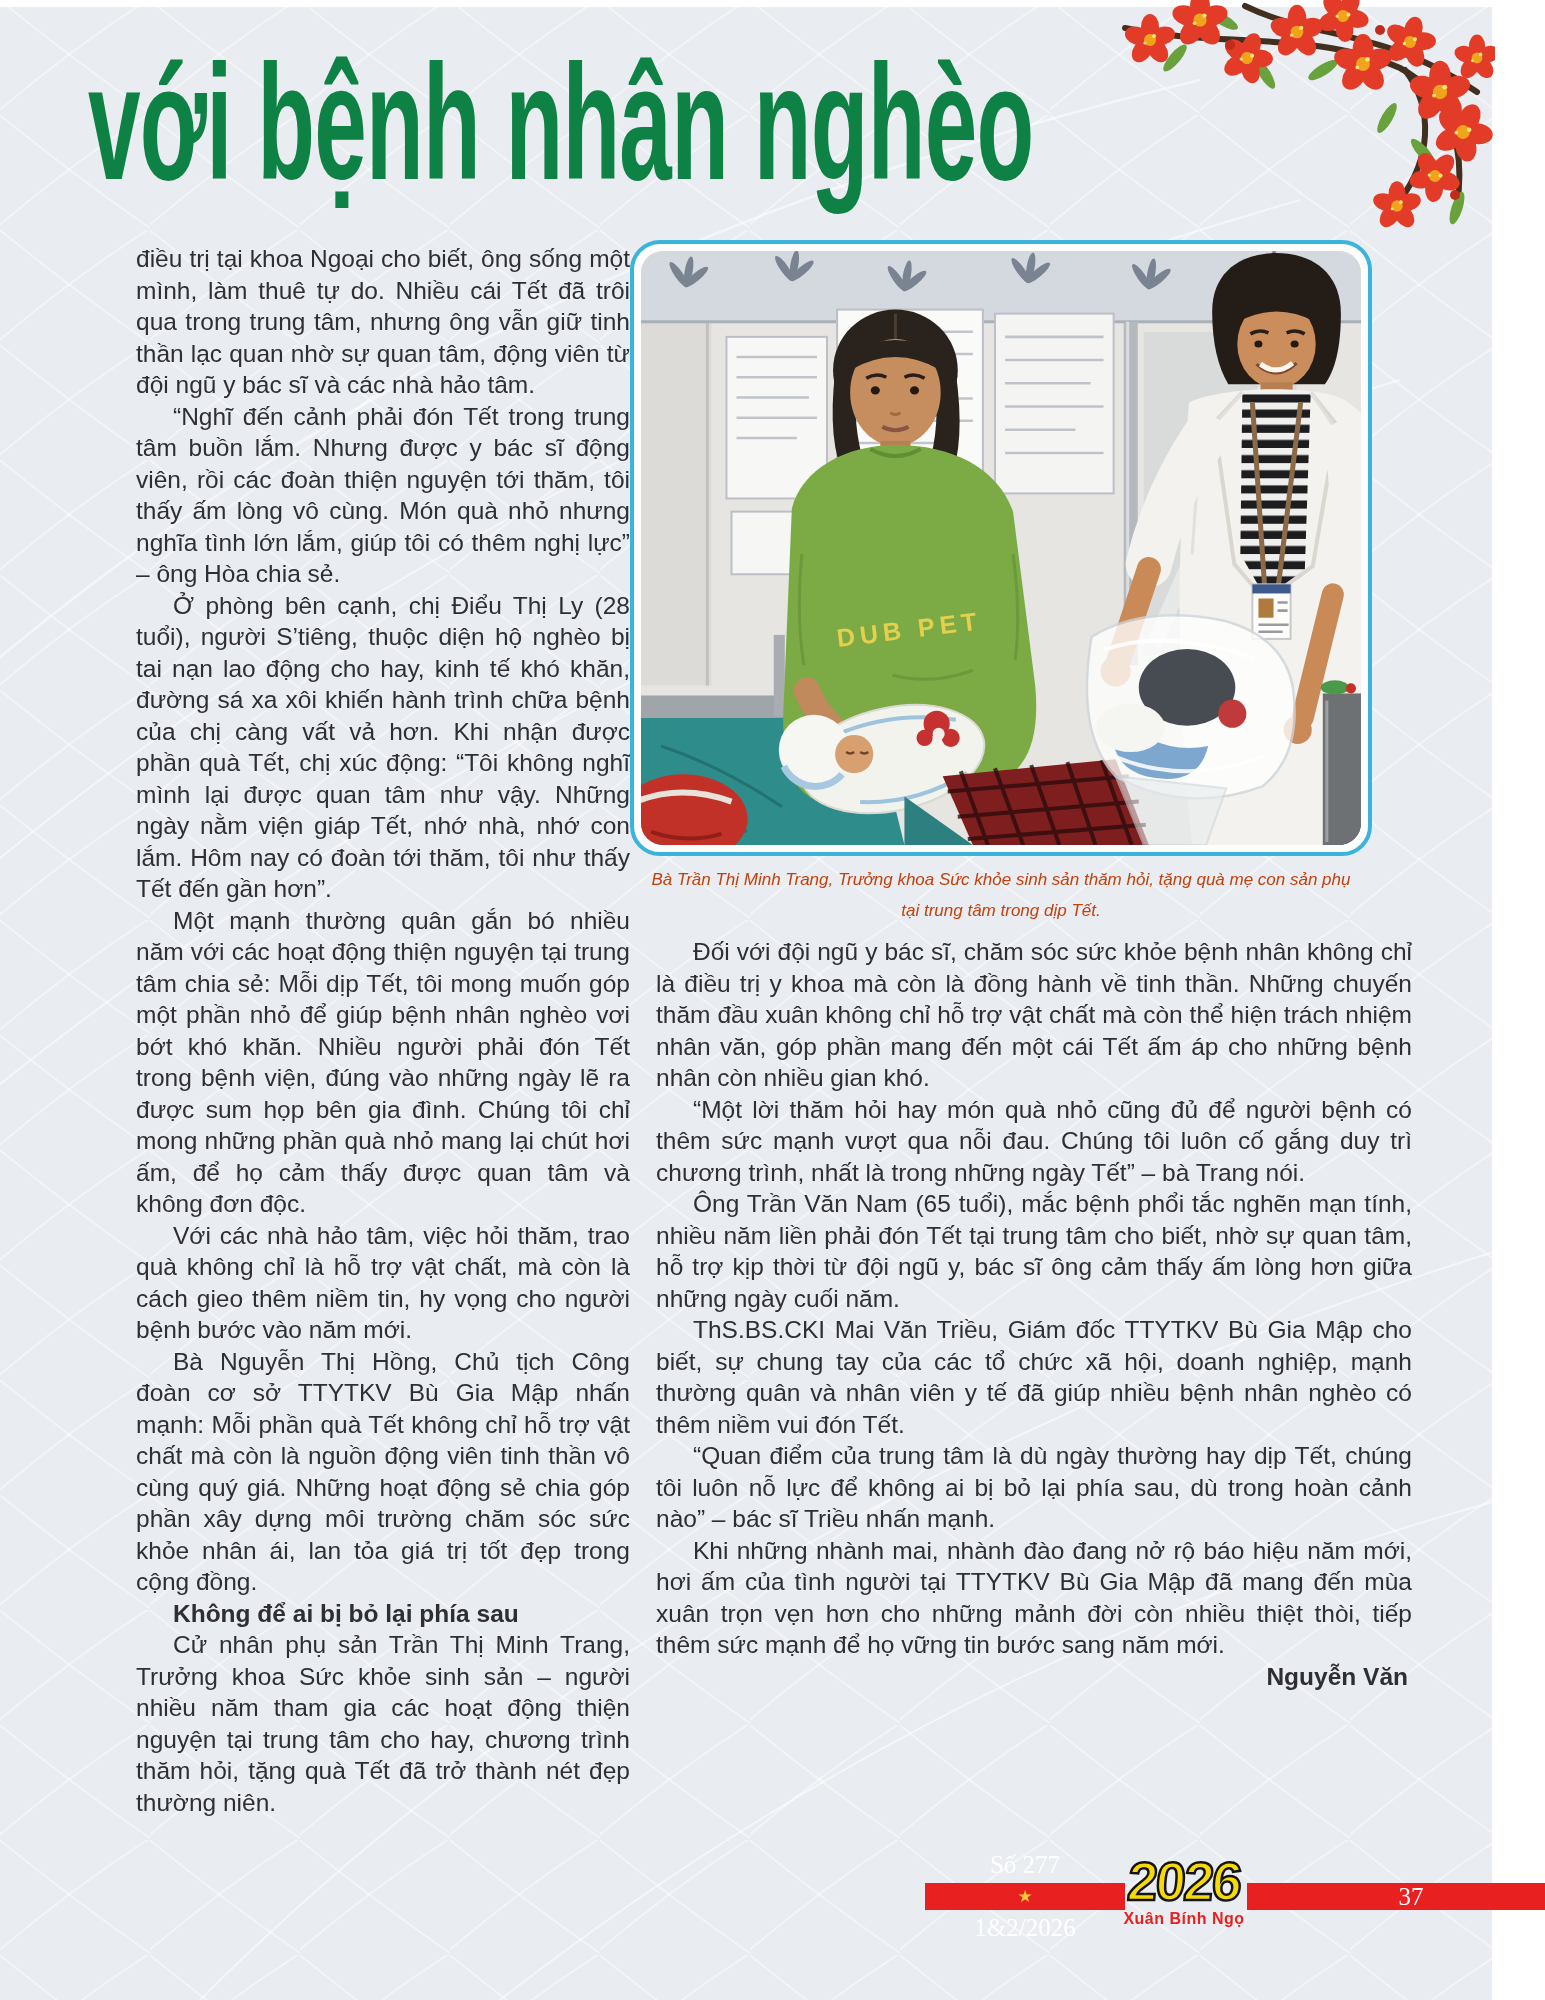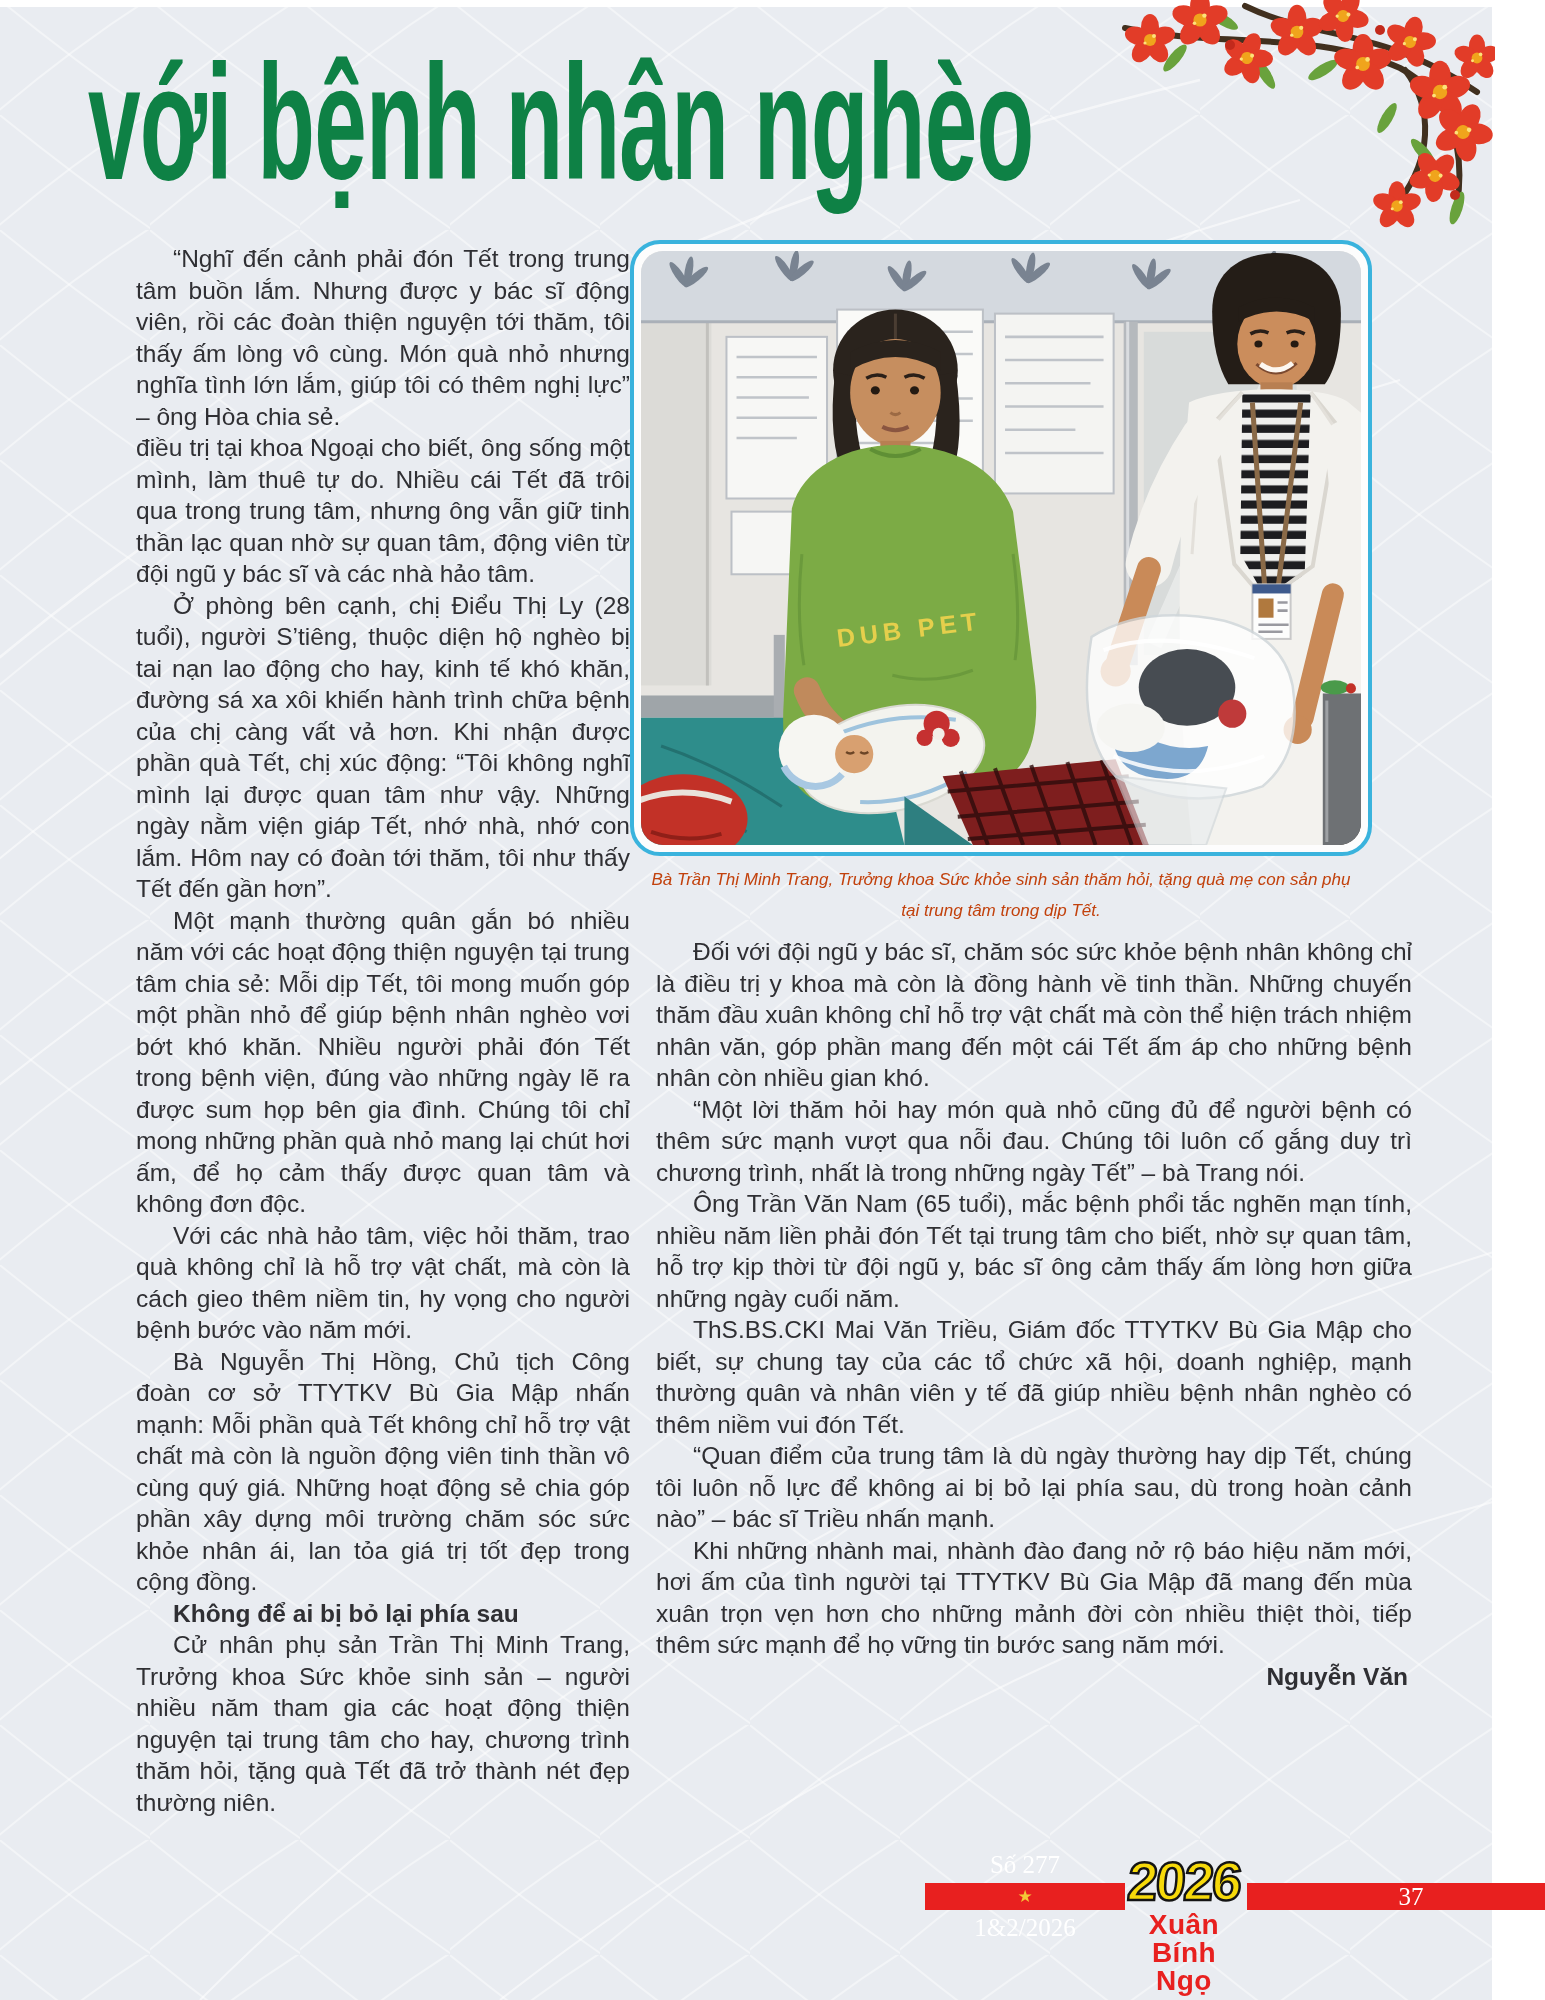--- a/index.html
+++ b/index.html
@@ -28,21 +28,21 @@
   .caption span{display:inline-block;max-width:700px;}
   .footer-bar{position:absolute;top:1883px;height:27px;background:#e8201f;z-index:3;
               display:flex;align-items:center;color:#ffffff;
               font-family:"Liberation Serif",serif;font-size:25px;flex-direction:column;}
   .issue-bar{left:925px;width:200px;justify-content:center;gap:7px;white-space:nowrap;}
   .star{color:#f3c937;font-size:17px;}
   .page-bar{left:1247px;width:298px;padding-left:30px;box-sizing:border-box;}
   .logo{position:absolute;left:1120px;top:1854px;width:128px;z-index:3;text-align:center;line-height:1;}
   .logo .year{font-size:54px;font-weight:bold;letter-spacing:-2px;color:#f6d90a;
               -webkit-text-stroke:2.5px #141414;transform:skewX(-5deg);display:inline-block;}
-  .logo .sub{margin-top:3px;font-size:28px;font-weight:bold;color:#e8201f;letter-spacing:0.5px;}
+  .logo .sub{margin-top:3px;font-size:16px;font-weight:bold;color:#e8201f;letter-spacing:0.5px;}
 </style>
 </head>
 <body>
 
 <div class="page">
 
   <svg class="bg-pattern" width="1545" height="2000" viewBox="0 0 1545 2000">
     <defs>
       <pattern id="net" width="150" height="115" patternUnits="userSpaceOnUse">
         <path d="M-10,118 Q 75,45 160,-8" stroke="#ffffff" stroke-width="2" fill="none" opacity="0.45"></path>
@@ -107,22 +107,22 @@
       <use href="#fl" transform="translate(292,206) scale(0.95)"></use>
       <use href="#fl" transform="translate(372,58) scale(0.9)"></use>
       <circle cx="125" cy="45" r="5" fill="#c22a1c"></circle>
       <circle cx="275" cy="30" r="5" fill="#c22a1c"></circle>
       <circle cx="350" cy="195" r="5" fill="#c22a1c"></circle>
     </g>
   </svg>
 
   <div class="col left-col">
 
-  <p class="para ind">“Nghĩ đến cảnh phải đón Tết trong trung tâm buồn lắm. Nhưng được y bác sĩ động viên, rồi các đoàn thiện nguyện tới thăm, tôi thấy ấm lòng vô cùng. Món quà nhỏ nhưng nghĩa tình lớn lắm, giúp tôi có thêm nghị lực” – ông Hòa chia sẻ.</p>
-      <p class="para">điều trị tại khoa Ngoại cho biết, ông sống một mình, làm thuê tự do. Nhiều cái Tết đã trôi qua trong trung tâm, nhưng ông vẫn giữ tinh thần lạc quan nhờ sự quan tâm, động viên từ đội ngũ y bác sĩ và các nhà hảo tâm.</p>
+  <p class="para">điều trị tại khoa Ngoại cho biết, ông sống một mình, làm thuê tự do. Nhiều cái Tết đã trôi qua trong trung tâm, nhưng ông vẫn giữ tinh thần lạc quan nhờ sự quan tâm, động viên từ đội ngũ y bác sĩ và các nhà hảo tâm.</p>
+      <p class="para ind">“Nghĩ đến cảnh phải đón Tết trong trung tâm buồn lắm. Nhưng được y bác sĩ động viên, rồi các đoàn thiện nguyện tới thăm, tôi thấy ấm lòng vô cùng. Món quà nhỏ nhưng nghĩa tình lớn lắm, giúp tôi có thêm nghị lực” – ông Hòa chia sẻ.</p>
       <p class="para ind">Ở phòng bên cạnh, chị Điểu Thị Ly (28 tuổi), người S’tiêng, thuộc diện hộ nghèo bị tai nạn lao động cho hay, kinh tế khó khăn, đường sá xa xôi khiến hành trình chữa bệnh của chị càng vất vả hơn. Khi nhận được phần quà Tết, chị xúc động: “Tôi không nghĩ mình lại được quan tâm như vậy. Những ngày nằm viện giáp Tết, nhớ nhà, nhớ con lắm. Hôm nay có đoàn tới thăm, tôi như thấy Tết đến gần hơn”.</p>
       <p class="para ind">Một mạnh thường quân gắn bó nhiều năm với các hoạt động thiện nguyện tại trung tâm chia sẻ: Mỗi dịp Tết, tôi mong muốn góp một phần nhỏ để giúp bệnh nhân nghèo vơi bớt khó khăn. Nhiều người phải đón Tết trong bệnh viện, đúng vào những ngày lẽ ra được sum họp bên gia đình. Chúng tôi chỉ mong những phần quà nhỏ mang lại chút hơi ấm, để họ cảm thấy được quan tâm và không đơn độc.</p>
       <p class="para ind">Với các nhà hảo tâm, việc hỏi thăm, trao quà không chỉ là hỗ trợ vật chất, mà còn là cách gieo thêm niềm tin, hy vọng cho người bệnh bước vào năm mới.</p>
       <p class="para ind">Bà Nguyễn Thị Hồng, Chủ tịch Công đoàn cơ sở TTYTKV Bù Gia Mập nhấn mạnh: Mỗi phần quà Tết không chỉ hỗ trợ vật chất mà còn là nguồn động viên tinh thần vô cùng quý giá. Những hoạt động sẻ chia góp phần xây dựng môi trường chăm sóc sức khỏe nhân ái, lan tỏa giá trị tốt đẹp trong cộng đồng.</p>
       <p class="para ind subhead">Không để ai bị bỏ lại phía sau</p>
       <p class="para ind">Cử nhân phụ sản Trần Thị Minh Trang, Trưởng khoa Sức khỏe sinh sản – người nhiều năm tham gia các hoạt động thiện nguyện tại trung tâm cho hay, chương trình thăm hỏi, tặng quà Tết đã trở thành nét đẹp thường niên.</p>
     </div>
 
   <figure class="photo-frame" style="margin:0">
     <svg viewBox="0 0 716 588" preserveAspectRatio="none">

